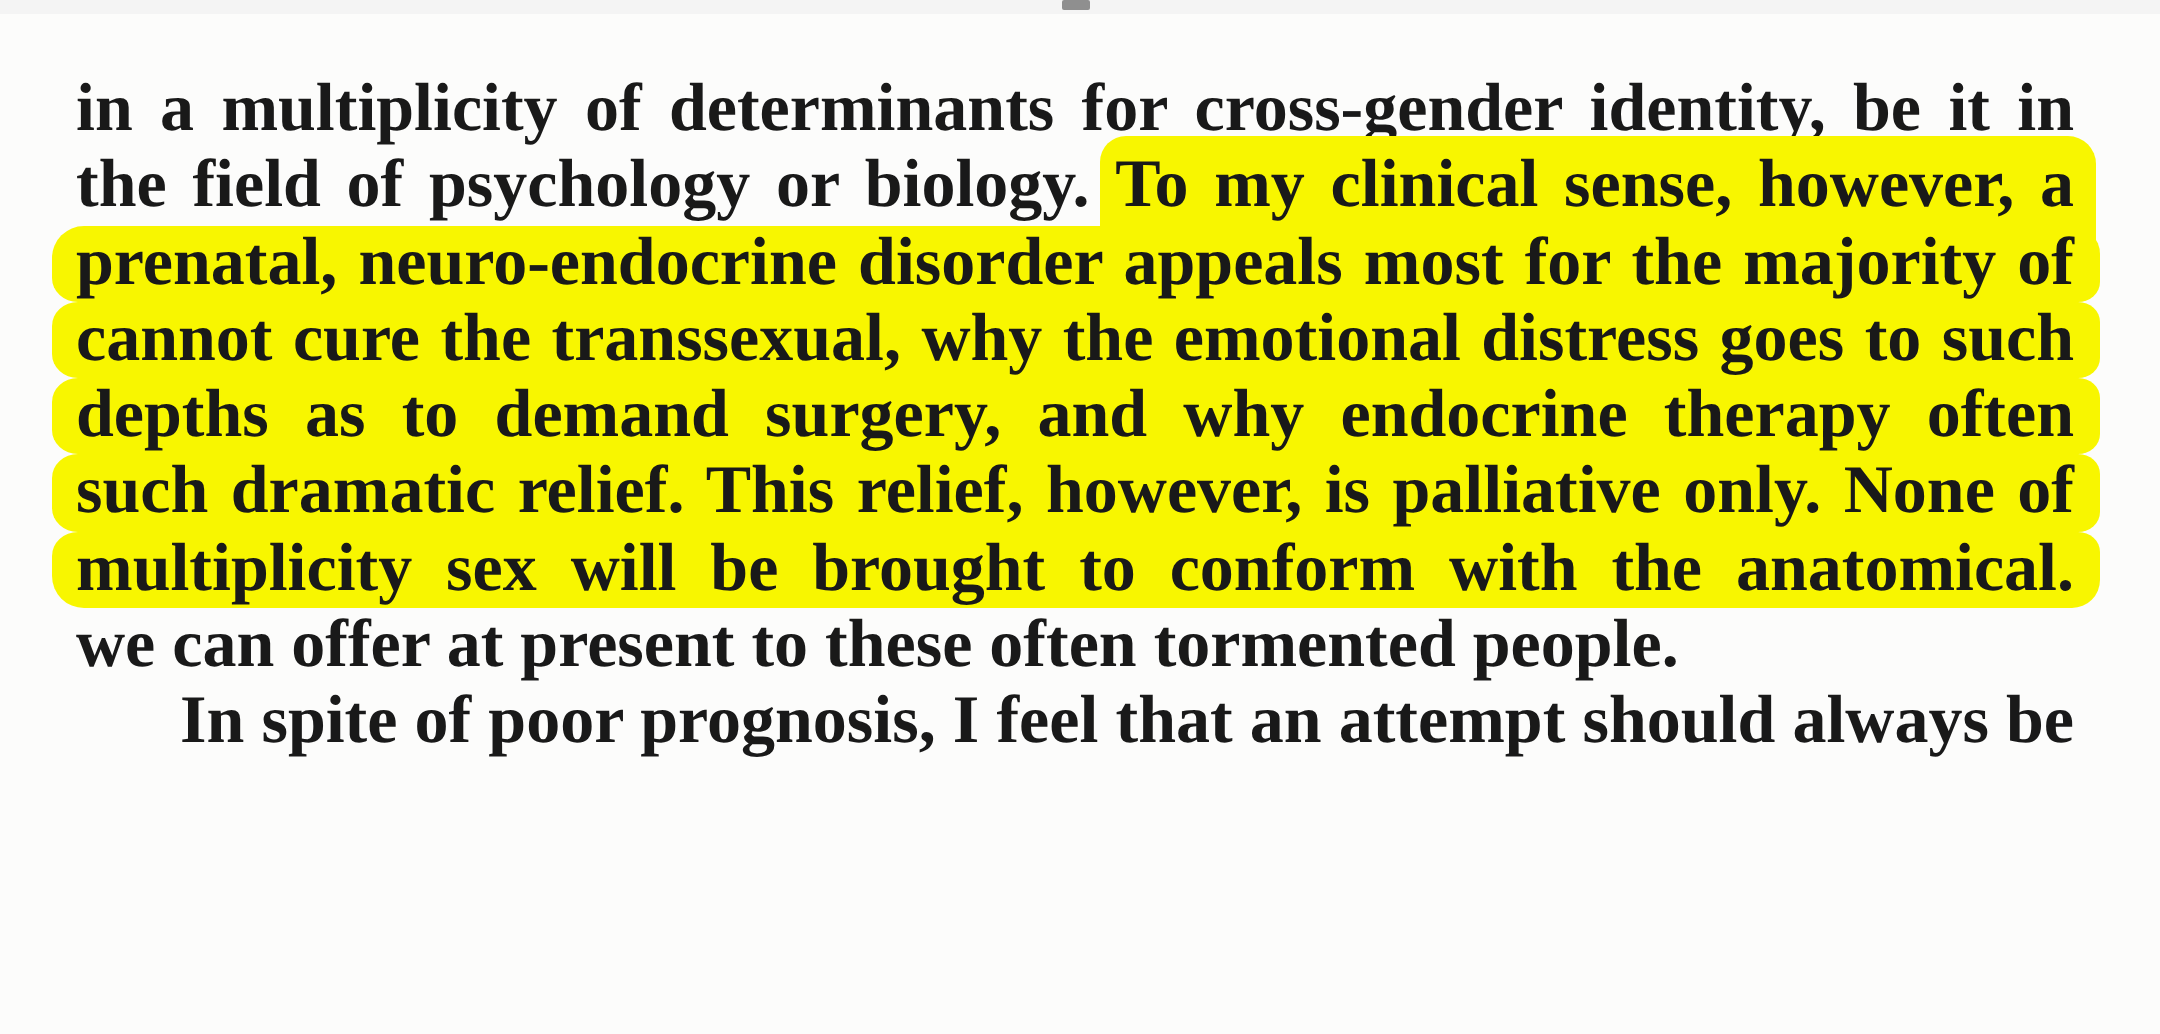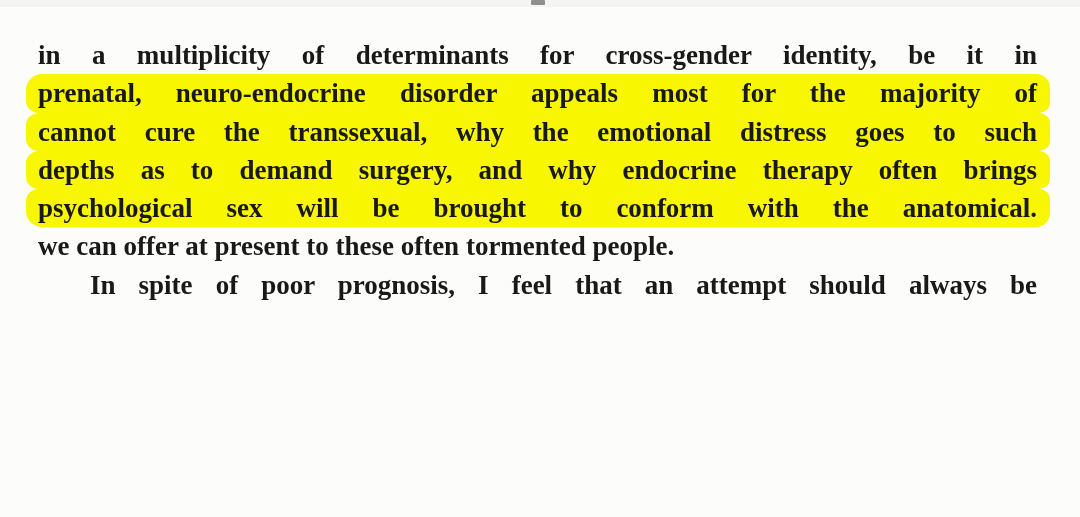--- a/index.html
+++ b/index.html
@@ -29,21 +29,21 @@
     left: 38px;
     top: 36px;
     width: 999px;
     color: var(--text-color, #191919);
   }
   .line {
     position: relative;
     z-index: 0;
     height: 38.3px;
     line-height: 38.3px;
-    font-size: 27px;
+    font-size: 34px;
     font-weight: bold;
     text-align: justify;
     text-align-last: justify;
   }
   .line.no-justify {
     text-align: center;
     text-align-last: left;
   }
   .line.indent { text-indent: 52px; }
   
@@ -72,20 +72,22 @@
   }
 </style>
 </head>
 <body>
 
 <div class="page">
   <div class="top-edge"></div>
   <div class="scan-mark"></div>
   <div class="textblock">
       <div class="line"><span>in a multiplicity of determinants for cross-gender identity, be it in</span></div>
+      <div class="line"><span>the field of psychology or biology. </span><span class="hl-span">To my clinical sense, however, a</span></div>
       <div class="line hl-line hl-first"><span>prenatal, neuro-endocrine disorder appeals most for the majority of</span></div>
       <div class="line hl-line"><span>cannot cure the transsexual, why the emotional distress goes to such</span></div>
       <div class="line hl-line"><span>depths as to demand surgery, and why endocrine therapy often brings</span></div>
-      <div class="line hl-line hl-last"><span>psychological sex will be brought to conform with the anatomical.</span></div>
+      <div class="line hl-line"><span>such dramatic relief. This relief, however, is palliative only. None of</span></div>
+      <div class="line hl-line hl-last"><span>multiplicity sex will be brought to conform with the anatomical.</span></div>
       <div class="line no-justify"><span>we can offer at present to these often tormented people.</span></div>
       <div class="line indent"><span>In spite of poor prognosis, I feel that an attempt should always be</span></div>
     </div>
 </div>
 
 </body></html>

